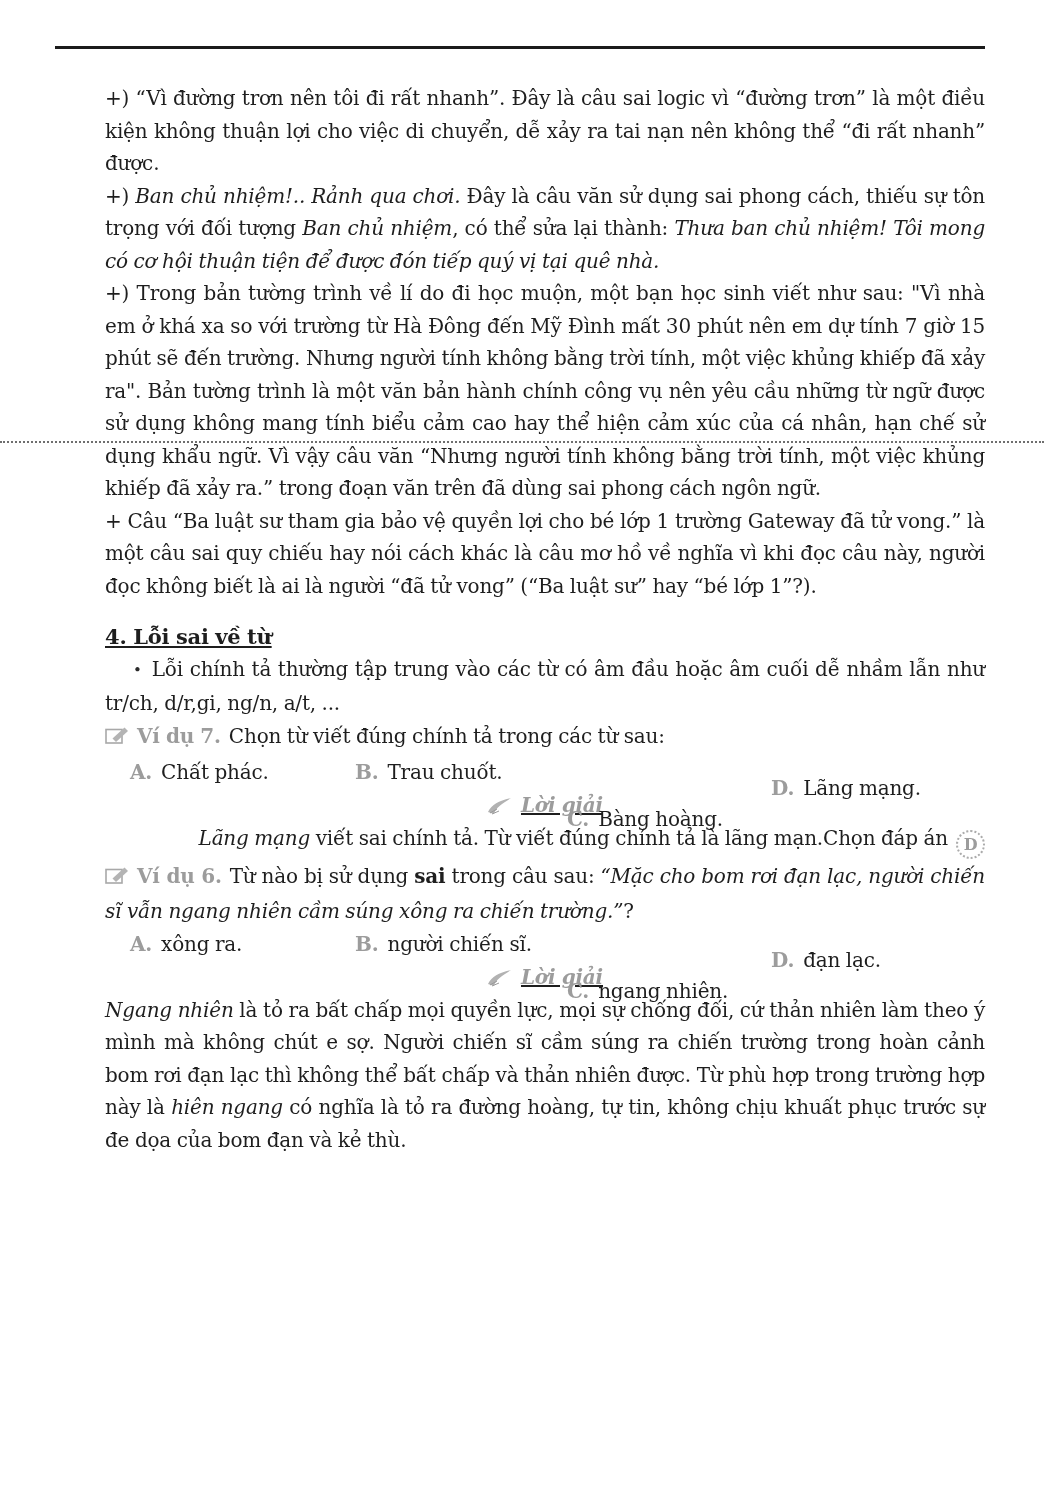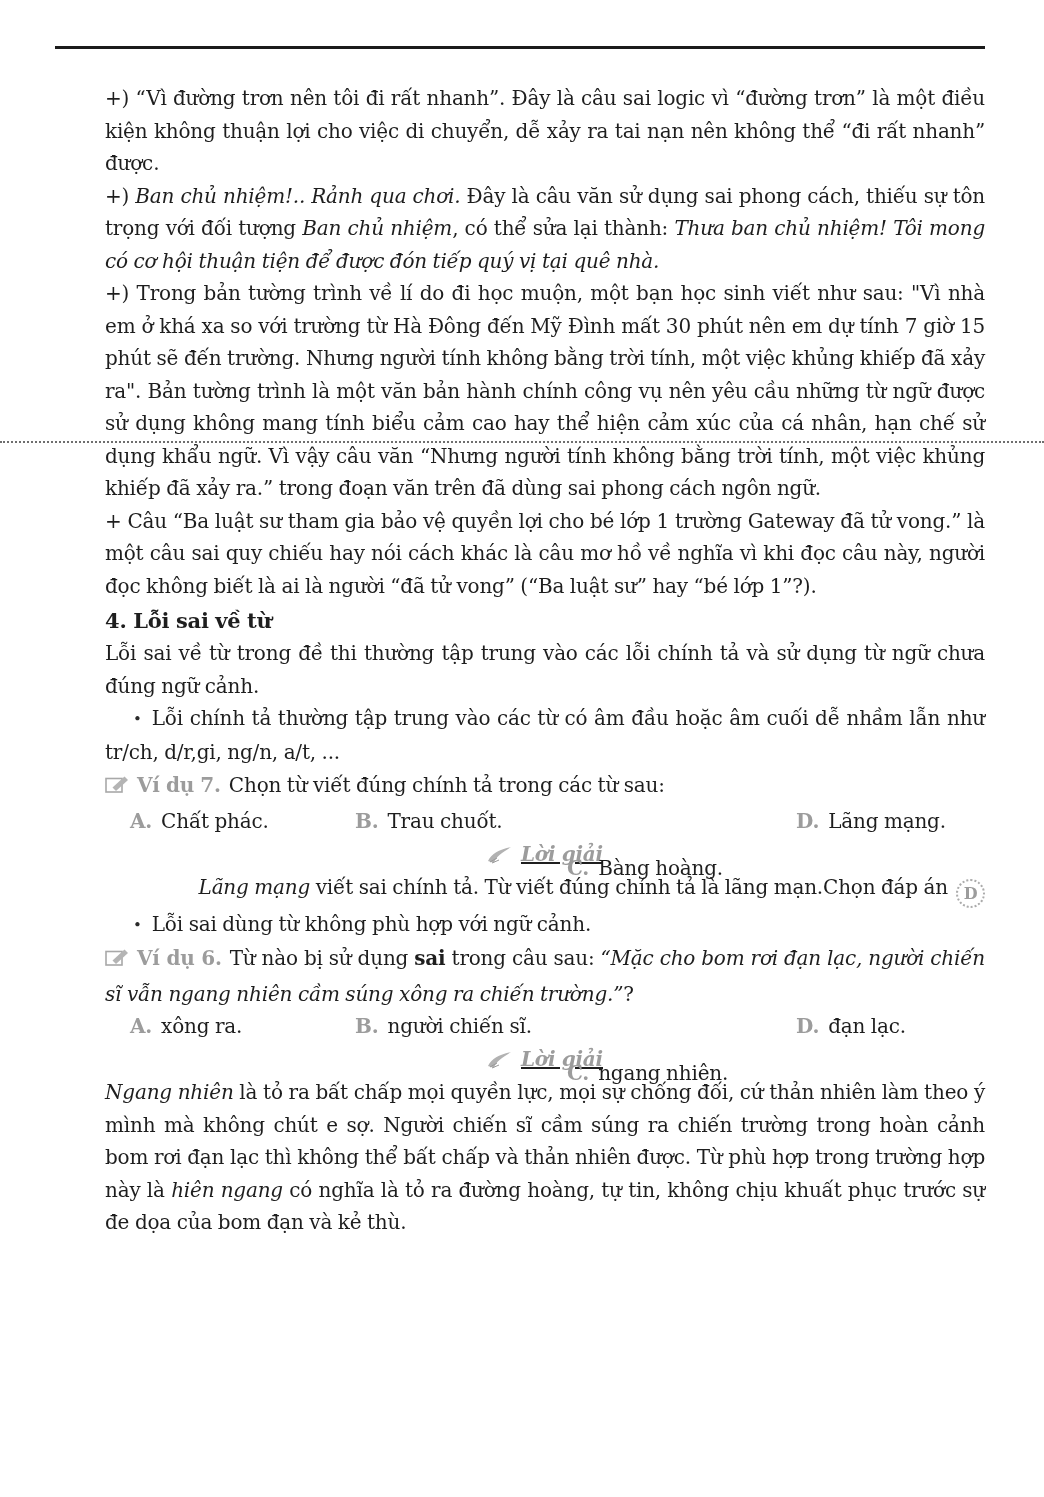--- a/index.html
+++ b/index.html
@@ -22,33 +22,34 @@
   .content{
     position:absolute;left:105px;top:82px;width:880px;
     font-size:20px;line-height:32.5px;
     text-align:justify;
     letter-spacing:-0.2px;word-spacing:-0.5px;
   }
   .content p{margin:0;}
   .seg-i{font-style:italic;}
   .seg-b{font-weight:bold;}
   h2.section-heading{
-    margin:2px 0 0 0;font-size:21px;line-height:33px;font-weight:bold;
+    margin:18px 0 0 0;font-size:21px;line-height:33px;font-weight:bold;
     text-align:left;
+    text-decoration:underline;
   }
   .bullet-para{text-indent:28px;}
   .bullet-glyph{display:inline-block;text-indent:0;margin-right:10px;font-size:15px;vertical-align:1px;color:#2a2a2a;}
   .ex-block{line-height:32.5px;margin-top:1px;}
   .ex-label{color:#9c9c9c;font-weight:bold;margin:0 8px 0 6px;}
   .icon{display:inline-block;vertical-align:-3px;margin-right:2px;}
   .options-row{
     position:relative;height:33px;margin:0;
   }
   .option-cell{position:absolute;top:0;white-space:nowrap;text-align:right;}
-  .opt-a{left:25px;} .opt-b{left:250px;} .opt-c{left:462px;margin-top:47px;} .opt-d{left:691px;}
+  .opt-a{left:25px;} .opt-b{left:250px;} .opt-c{left:462px;margin-top:47px;} .opt-d{left:666px;margin-top:16px;}
   .option-letter{color:#9c9c9c;font-weight:bold;margin-right:9px;}
   .solution-label-row{height:33px;line-height:33px;text-align:center;text-decoration:underline;}
   .solution-label-text{color:#9c9c9c;font-weight:bold;font-style:italic;margin-left:6px;}
   .solution-line{display:flex;justify-content:flex-end;align-items:baseline;line-height:33px;}
   .answer-chip{white-space:nowrap;}
   .answer-circle{
     display:inline-flex;align-items:center;justify-content:center;
     width:25px;height:25px;border:2px dotted #ababab;border-radius:50%;
     color:#9c9c9c;font-size:16px;font-weight:bold;margin-left:8px;
     vertical-align:-5px;
@@ -86,21 +87,20 @@
     <p><span>+) “Vì đường trơn nên tôi đi rất nhanh”. Đây là câu sai logic vì “đường trơn” là một điều kiện không thuận lợi cho việc di chuyển, dễ xảy ra tai nạn nên không thể “đi rất nhanh” được.</span></p>
 
     <p><span>+) </span><span class="seg-i">Ban chủ nhiệm!.. Rảnh qua chơi.</span><span> Đây là câu văn sử dụng sai phong cách, thiếu sự tôn trọng với đối tượng </span><span class="seg-i">Ban chủ nhiệm</span><span>, có thể sửa lại thành: </span><span class="seg-i">Thưa ban chủ nhiệm! Tôi mong có cơ hội thuận tiện để được đón tiếp quý vị tại quê nhà.</span></p>
 
     <p><span>+) Trong bản tường trình về lí do đi học muộn, một bạn học sinh viết như sau: "Vì nhà em ở khá xa so với trường từ Hà Đông đến Mỹ Đình mất 30 phút nên em dự tính 7 giờ 15 phút sẽ đến trường. Nhưng người tính không bằng trời tính, một việc khủng khiếp đã xảy ra". Bản tường trình là một văn bản hành chính công vụ nên yêu cầu những từ ngữ được sử dụng không mang tính biểu cảm cao hay thể hiện cảm xúc của cá nhân, hạn chế sử dụng khẩu ngữ. Vì vậy câu văn “Nhưng người tính không bằng trời tính, một việc khủng khiếp đã xảy ra.” trong đoạn văn trên đã dùng sai phong cách ngôn ngữ.</span></p>
 
     <p><span>+ Câu “Ba luật sư tham gia bảo vệ quyền lợi cho bé lớp 1 trường Gateway đã tử vong.” là một câu sai quy chiếu hay nói cách khác là câu mơ hồ về nghĩa vì khi đọc câu này, người đọc không biết là ai là người “đã tử vong” (“Ba luật sư” hay “bé lớp 1”?).</span></p>
 
     <h2 class="section-heading">4. Lỗi sai về từ</h2>
 
-    <p>Lỗi sai về từ trong đề thi thường tập trung vào các lỗi chính tả và sử dụng từ ngữ chưa đúng ngữ cảnh.</p>
 
     <p class="bullet-para"><span class="bullet-glyph">•</span><span>Lỗi chính tả thường tập trung vào các từ có âm đầu hoặc âm cuối dễ nhầm lẫn như tr/ch, d/r,gi, ng/n, a/t, ...</span></p>
 
     <div class="ex-block">
       <span class="icon">
         <svg width="24" height="20" viewBox="0 0 24 20">
             <rect x="1" y="3.5" width="16" height="13.5" fill="none" stroke="#a8a8a8" stroke-width="1.6"></rect>
             <path d="M7.5 12.5 L19.5 1.5 L23 5 L11 16 Z" fill="#b4b4b4"></path>
           </svg>
       </span><span class="ex-label">Ví dụ 7.</span><span>Chọn từ viết đúng chính tả trong các từ sau:</span>
@@ -120,21 +120,20 @@
             <path d="M3 16 L10 12 M5 17 L12 14" stroke="#9a9a9a" stroke-width="1"></path>
           </svg>
       </span><span class="solution-label-text">Lời giải</span>
     </div>
 
     <div class="solution-line">
       <span><span class="seg-i">Lãng mạng</span><span> viết sai chính tả. Từ viết đúng chính tả là lãng mạn.</span></span>
       <span class="answer-chip"><span>Chọn đáp án</span><span class="answer-circle">D</span></span>
     </div>
 
-    <p class="bullet-para"><span class="bullet-glyph">•</span><span>Lỗi sai dùng từ không phù hợp với ngữ cảnh.</span></p>
 
     <div class="ex-block">
       <span class="icon">
         <svg width="24" height="20" viewBox="0 0 24 20">
             <rect x="1" y="3.5" width="16" height="13.5" fill="none" stroke="#a8a8a8" stroke-width="1.6"></rect>
             <path d="M7.5 12.5 L19.5 1.5 L23 5 L11 16 Z" fill="#b4b4b4"></path>
           </svg>
       </span><span class="ex-label">Ví dụ 6.</span><span><span>Từ nào bị sử dụng </span><span class="seg-b">sai</span><span> trong câu sau: </span><span class="seg-i">“Mặc cho bom rơi đạn lạc, người chiến sĩ vẫn ngang nhiên cầm súng xông ra chiến trường.”</span><span>?</span></span>
     </div>
 

